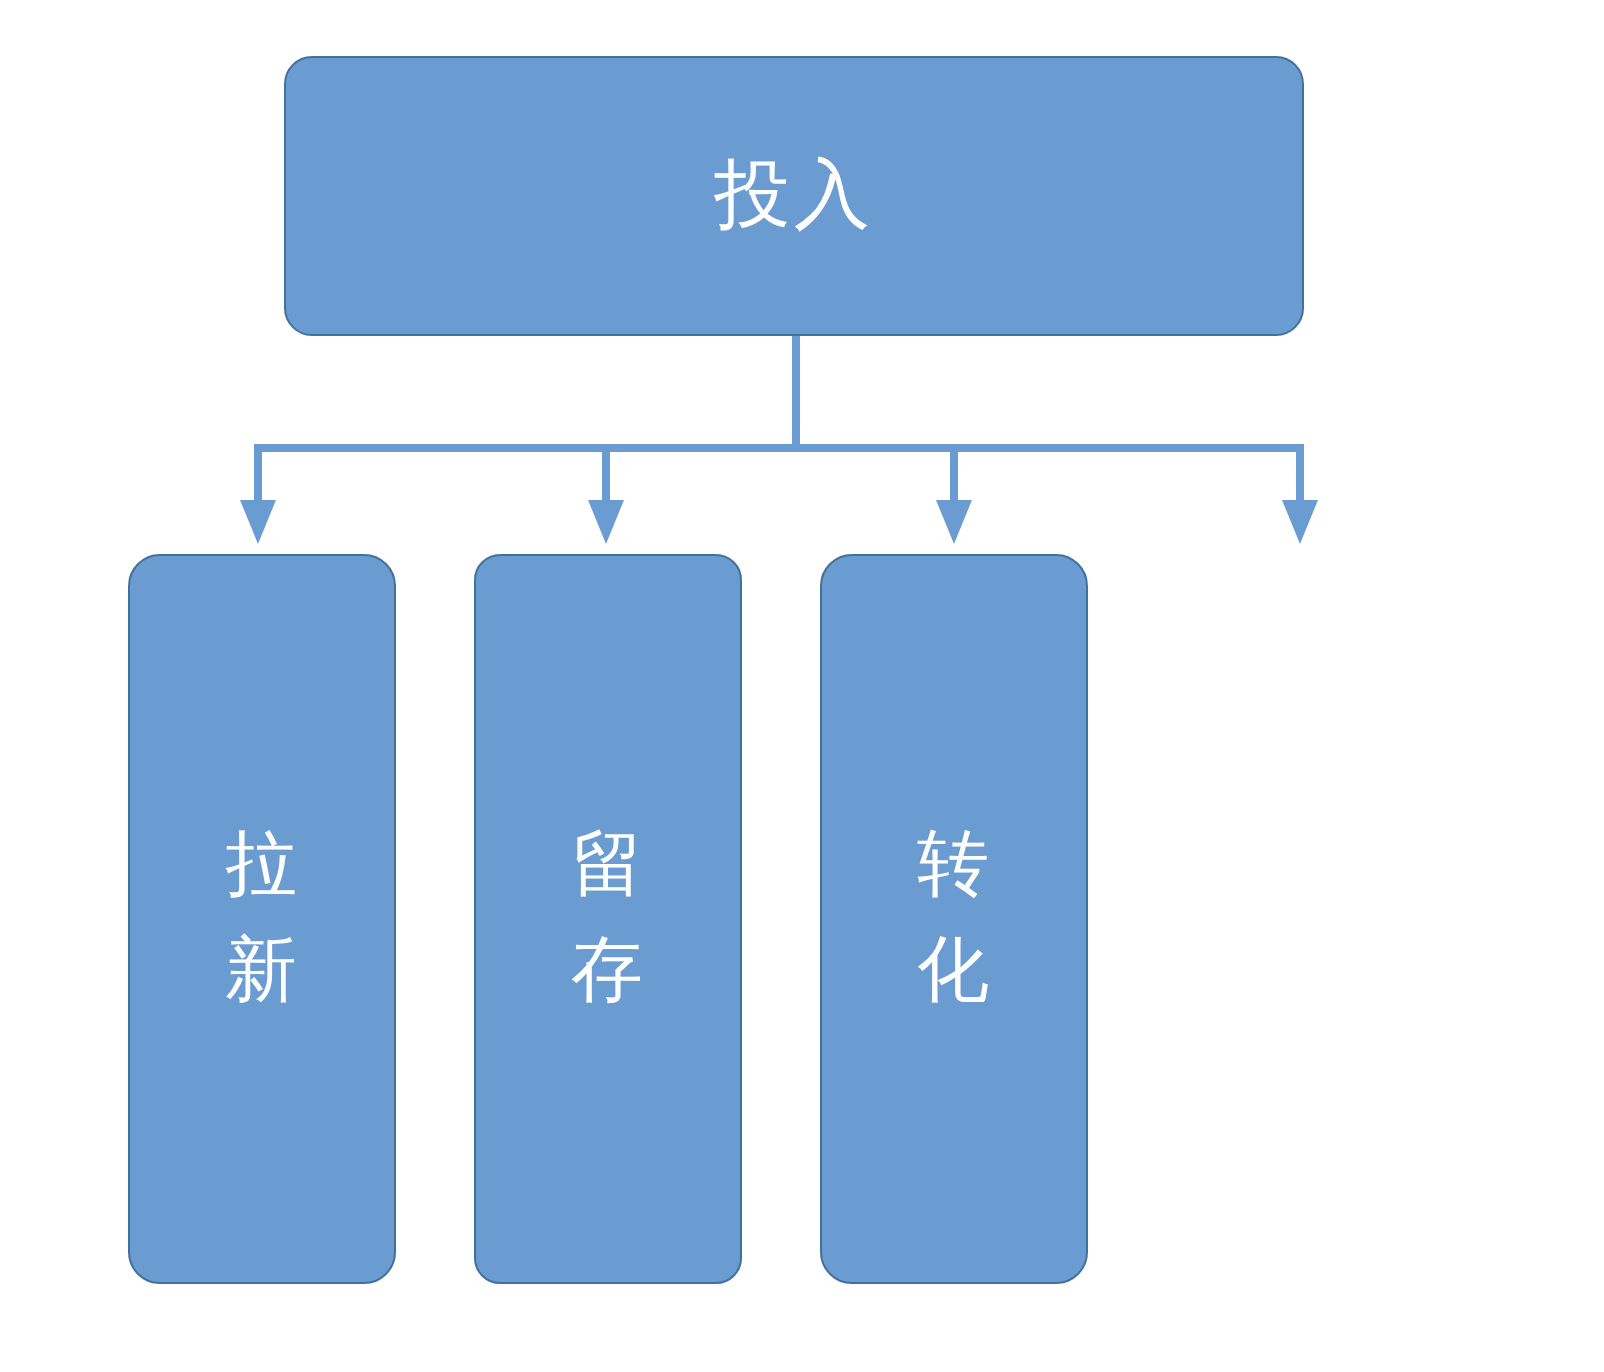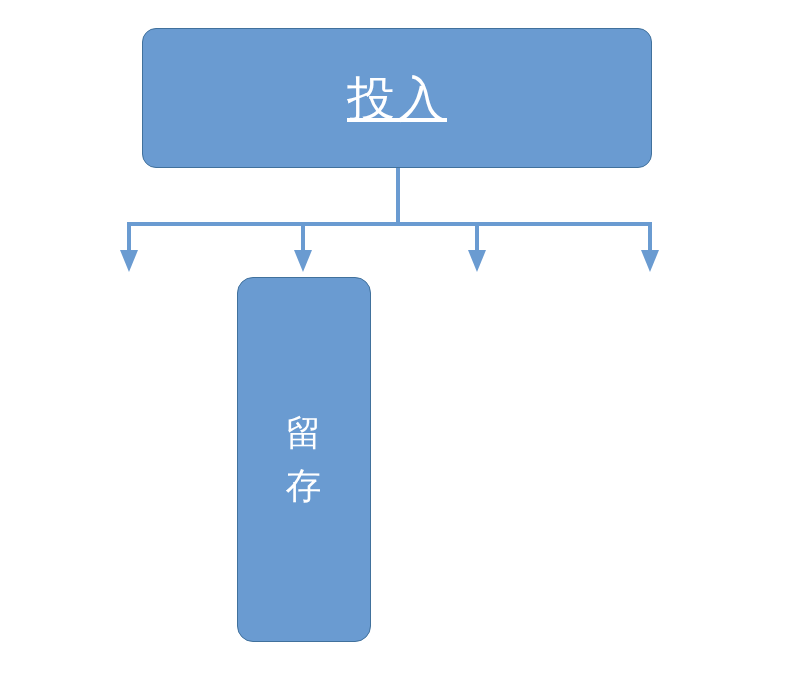--- a/index.html
+++ b/index.html
@@ -38,42 +38,41 @@
     text-align: center;
     color: #FFFFFF;
   }
   .node-root {
     left: 142px;
     top: 28px;
     width: 510px;
     height: 140px;
   }
   .node-root .node-label {
-    font-size: 48px;
+    font-size: 38px;
     line-height: 1.25;
     letter-spacing: 2px;
     font-weight: 400;
-    text-decoration: underline;
   }
   .node-child {
     top: 277px;
     width: 134px;
     height: 365px;
     border-radius: 16px;
   }
   .node-child .node-label {
     font-size: 36px;
     line-height: 1.45;
     letter-spacing: 1px;
     font-weight: 400;
     width: 44px;
     word-break: break-all;
   }
   .node-child-1 { left: 64px; }
-  .node-child-2 { left: 237px; }
+  .node-child-2 { left: 237px; border-radius: 13px; }
   .node-child-3 { left: 410px; }
   .node-child-4 { left: 583px; }
 </style>
 </head>
 <body>
 
 <div id="canvas">
 
   <svg id="connector-layer" width="802" height="686" viewBox="0 0 802 686" xmlns="http://www.w3.org/2000/svg">
     <g fill="#6A9BD1" stroke="none">
@@ -93,20 +92,26 @@
 
       <rect x="648" y="222" width="4" height="38"></rect>
       <polygon points="641,250 659,250 650,272"></polygon>
     </g>
   </svg>
 
   <div class="node node-root">
     <span class="node-label">投入</span>
   </div>
 
+  <div class="node node-child node-child-1">
+    <span class="node-label">拉新</span>
+  </div>
 
   <div class="node node-child node-child-2">
     <span class="node-label">留存</span>
   </div>
 
+  <div class="node node-child node-child-3">
+    <span class="node-label">转化</span>
+  </div>
 
 
 </div>
 
 </body></html>

